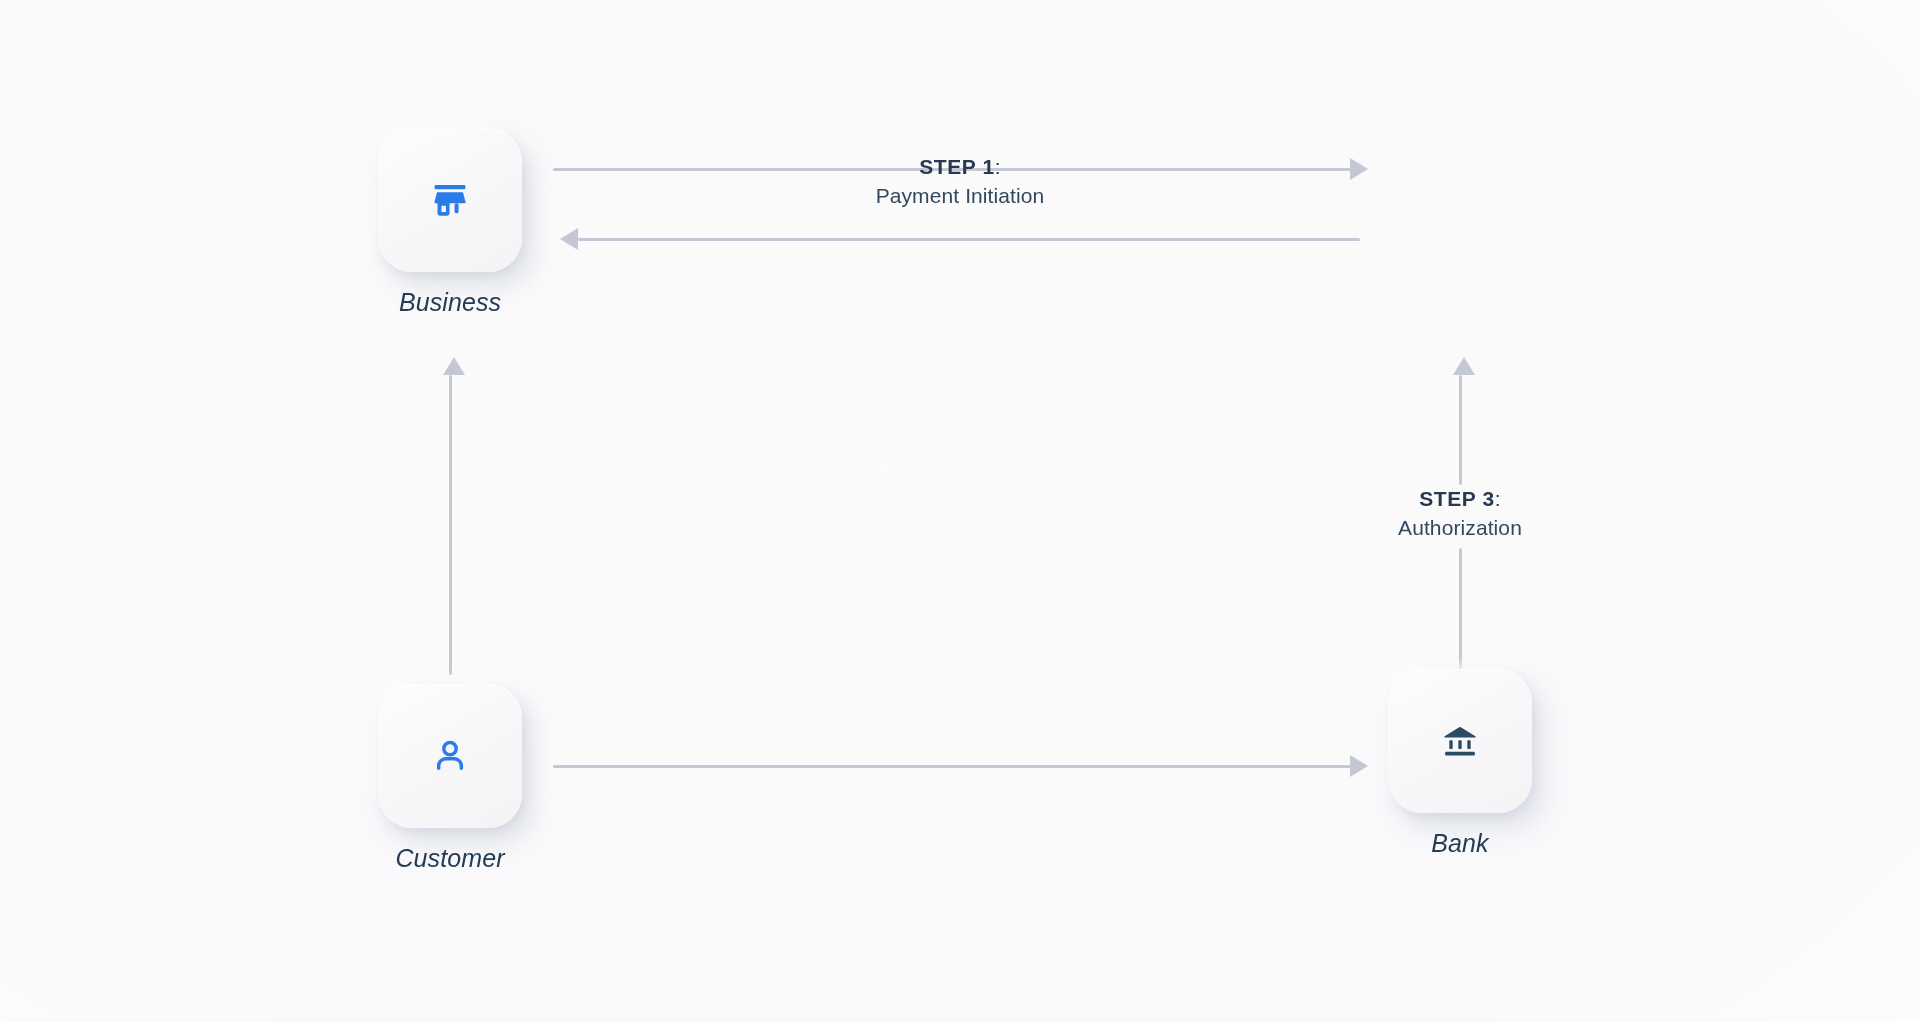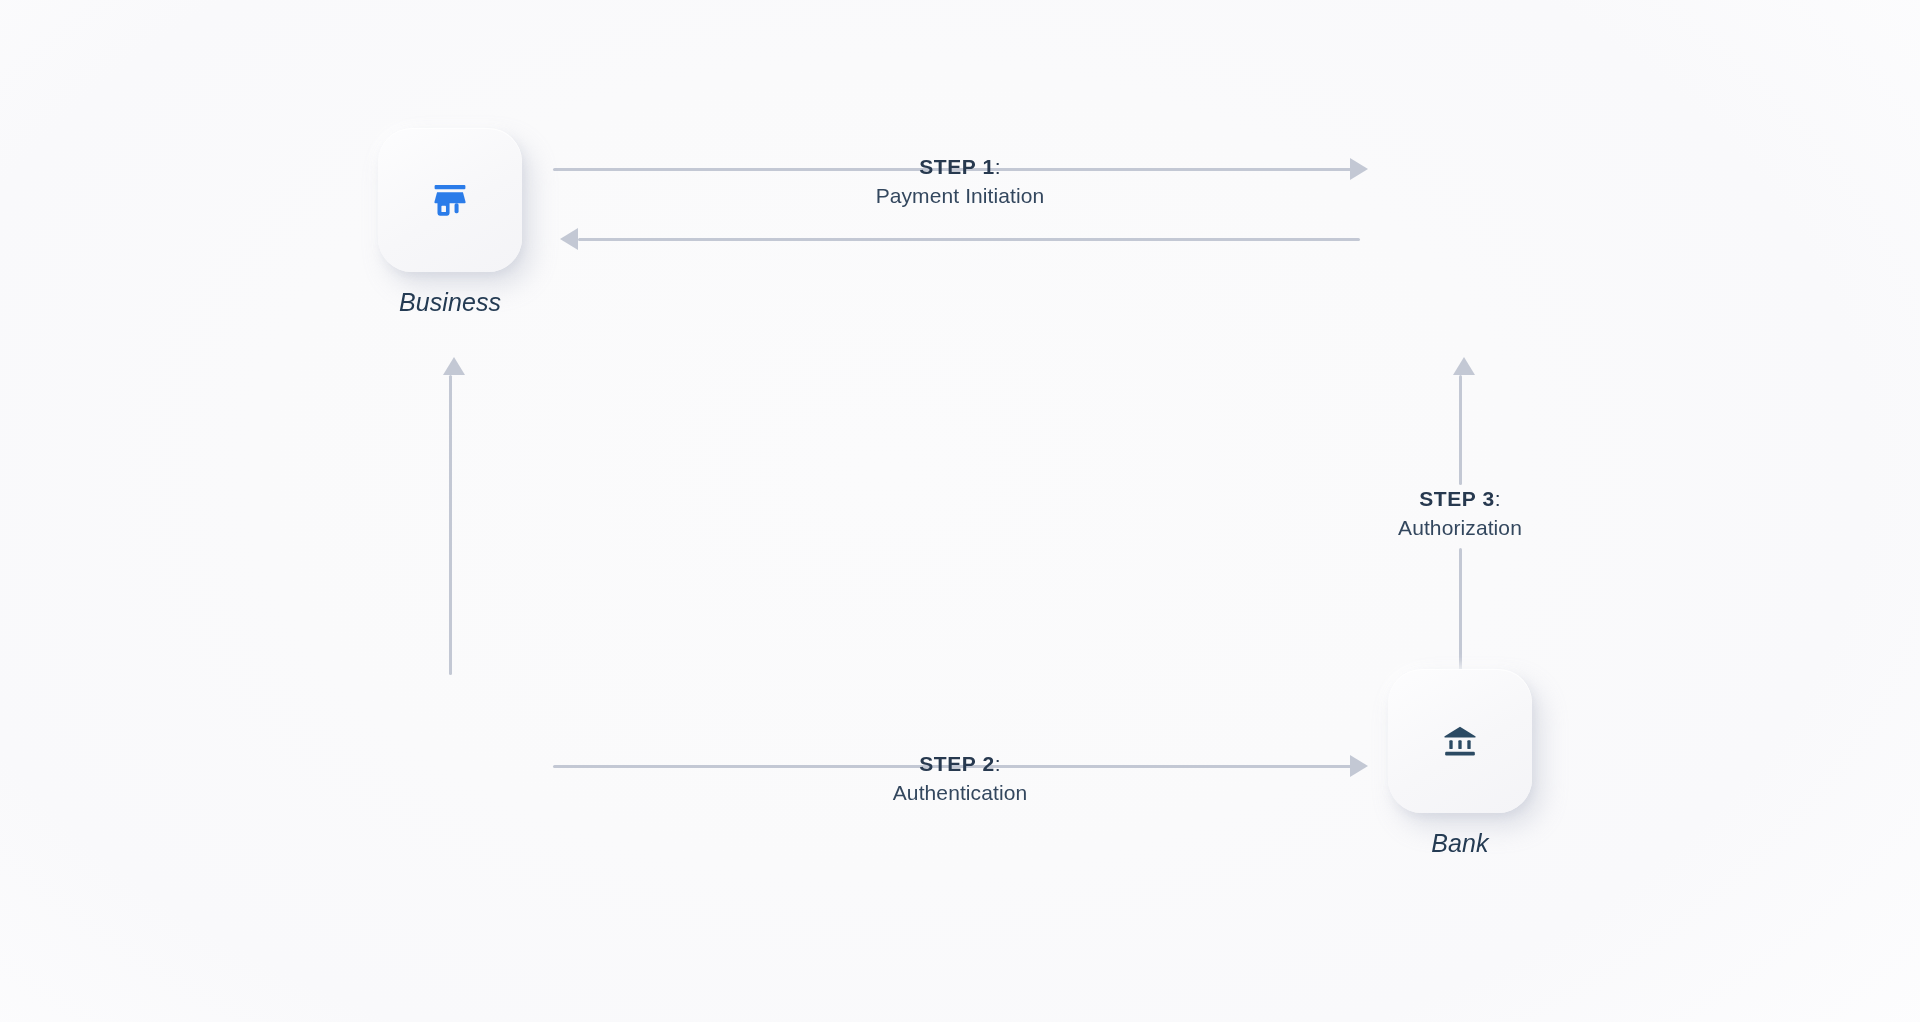--- a/index.html
+++ b/index.html
@@ -163,26 +163,20 @@
     </div>
     <div class="step-desc">Payment Initiation</div>
   </div>
 
   <div class="conn">
     <div class="hline" style="left:553px; top:765px; width:567px;"></div>
     <div class="hline" style="left:1022px; top:765px; width:330px;"></div>
     <div class="arrow-right" style="left:1350px; top:755px;"></div>
   </div>
 
-  <div class="step-label" style="left:855px; top:751px; width:210px;">
-    <div class="step-title">
-      <b>STEP 2</b><span class="step-colon">:</span>
-    </div>
-    <div class="step-desc">Authentication</div>
-  </div>
 
   <div class="conn">
     <div class="vline" style="left:449px; top:375px; height:300px;"></div>
     <div class="arrow-up" style="left:443px; top:357px;"></div>
   </div>
 
   <div class="conn">
     <div class="vline" style="left:1459px; top:375px; height:110px;"></div>
     <div class="vline" style="left:1459px; top:548px; height:127px;"></div>
     <div class="arrow-up" style="left:1453px; top:357px;"></div>
@@ -204,20 +198,31 @@
           <path d="M5.6 13.9 H11.0 V19.6 Q11.0 20.2 10.4 20.2 H6.2 Q5.6 20.2 5.6 19.6 Z" fill="#2b7ce9" stroke="#2b7ce9" stroke-width="1.5" stroke-linejoin="round"></path>
           <rect x="7.1" y="15.3" width="2.6" height="3.6" rx="0.4" fill="#f7f7f9"></rect>
           <rect x="14.6" y="13.9" width="2.3" height="5.6" rx="0.9" fill="#2b7ce9"></rect>
         </svg>
       </span>
     </div>
     <div class="node-label">Business</div>
   </div>
 
 
+  <div class="node node-customer">
+    <div class="node-card">
+      <span>
+        <svg class="icon-svg" width="40" height="40" viewBox="0 0 24 24" fill="none" stroke="#2b7ce9" stroke-width="2.1" stroke-linecap="round" stroke-linejoin="round">
+          <circle cx="12" cy="7.6" r="3.7"></circle>
+          <path d="M5.2 19.4 v-1.5 a4.2 4.2 0 0 1 4.2-4.2 h5.2 a4.2 4.2 0 0 1 4.2 4.2 v1.5"></path>
+        </svg>
+      </span>
+    </div>
+    <div class="node-label">Customer</div>
+  </div>
 
   <div class="node node-bank">
     <div class="node-card">
       <span>
         <svg class="icon-svg" width="40" height="40" viewBox="0 0 24 24" fill="none">
           <path d="M12 3.4 L21.2 9.1 Q21.6 9.4 21.2 9.9 L2.8 9.9 Q2.4 9.4 2.8 9.1 Z" fill="#2b4a63"></path>
           <rect x="5.6" y="11.6" width="2.0" height="5.2" rx="0.5" fill="#2b4a63"></rect>
           <rect x="11.0" y="11.6" width="2.0" height="5.2" rx="0.5" fill="#2b4a63"></rect>
           <rect x="16.4" y="11.6" width="2.0" height="5.2" rx="0.5" fill="#2b4a63"></rect>
           <rect x="3.1" y="18.5" width="17.8" height="2.2" rx="0.7" fill="#2b4a63"></rect>

